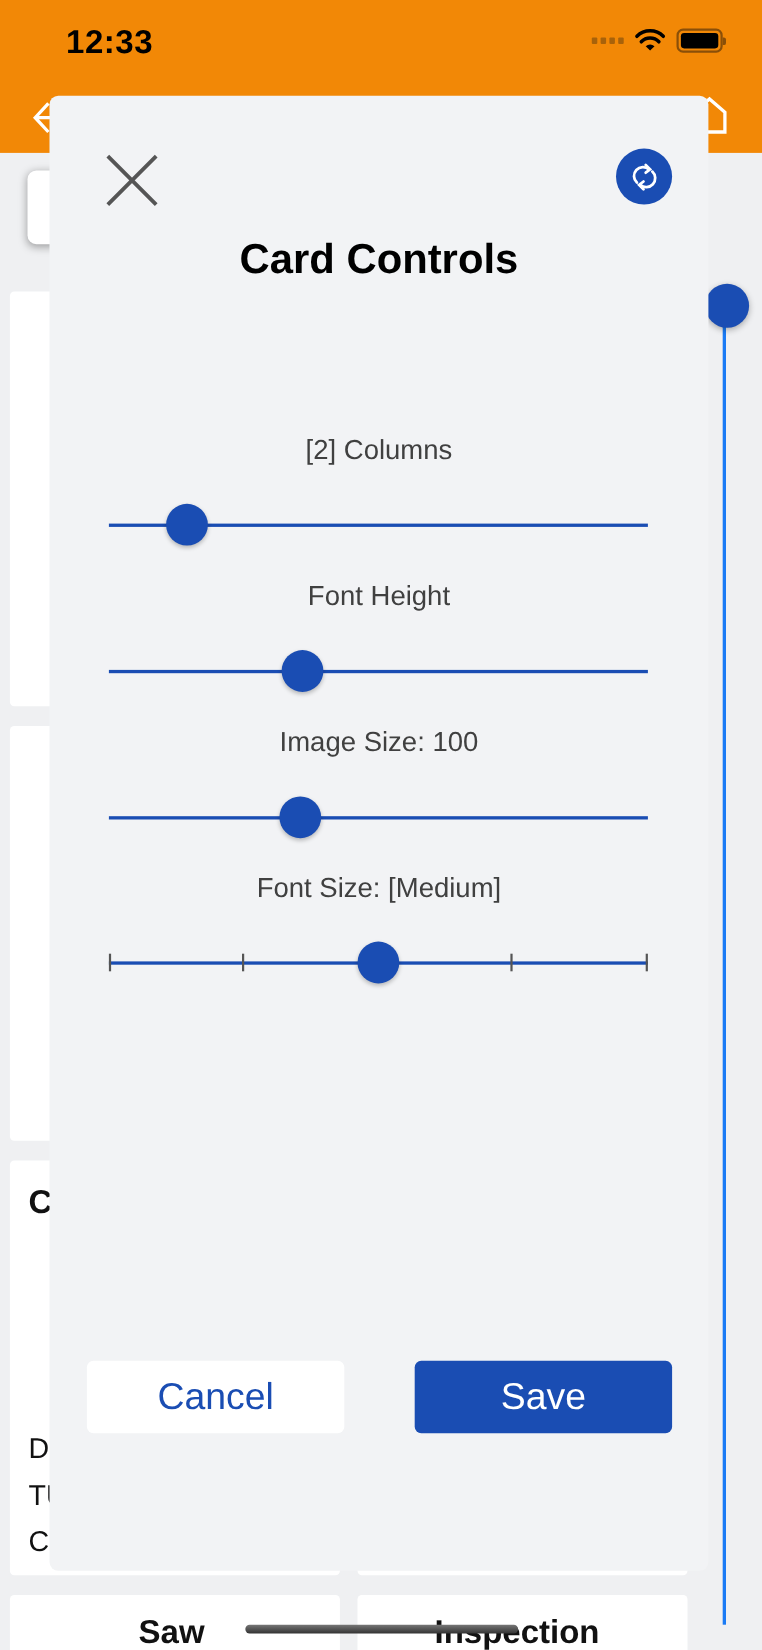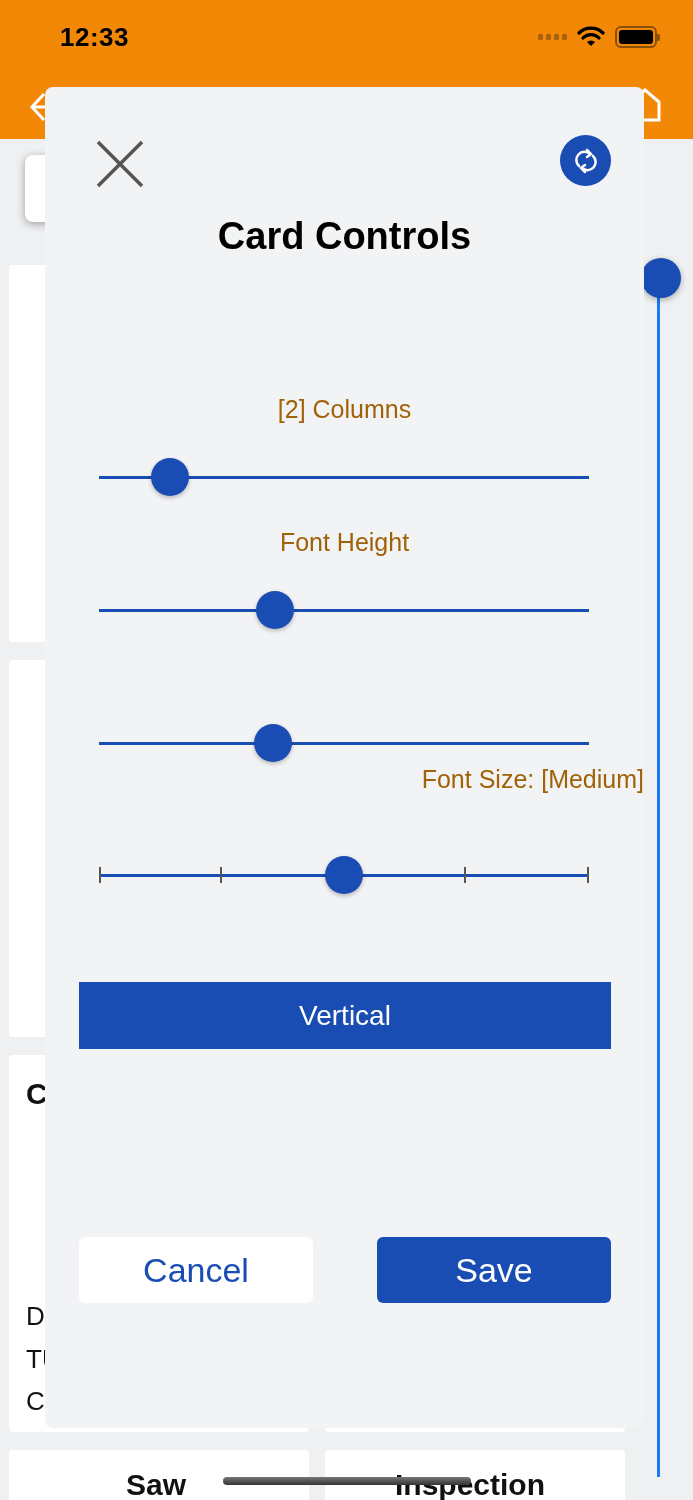--- a/index.html
+++ b/index.html
@@ -9,21 +9,21 @@
       background: #eff0f2;
       position: relative;
     }
     
     .app-header {
       position: absolute; left: 0; top: 0; width: 693px; height: 139px;
       background: #f28806;
     }
     .status-time {
       position: absolute; left: 60px; top: 22px;
-      font-size: 26px; font-weight: 600; color: #000; letter-spacing: 0.5px;
+      font-size: 30px; font-weight: 600; color: #000; letter-spacing: 0.5px;
     }
     .status-icons {
       position: absolute; right: 36px; top: 26px; display: flex; align-items: center; gap: 10px;
     }
     .signal-dots { display: flex; gap: 3px; }
     .signal-dots span { width: 5px; height: 6px; background: #a8620a; border-radius: 1px; display: block; }
     .battery {
       width: 42px; height: 22px; border: 2px solid #8a4f08; border-radius: 6px; padding: 2px; position: relative;
     }
     .battery .fill { width: 100%; height: 100%; background: #000; border-radius: 3px; }
@@ -71,21 +71,21 @@
     .reset-btn {
       position: absolute; left: 515px; top: 48px; width: 51px; height: 51px; border-radius: 50%;
       background: #1a4db3; display: flex; align-items: center; justify-content: center; cursor: pointer;
     }
     .modal-title {
       position: absolute; left: 0; top: 128px; width: 599px; text-align: center;
       font-size: 38px; font-weight: 700; color: #000;
     }
     .ctrl-label {
       position: absolute; left: 0; width: 599px; text-align: center;
-      font-size: 25px; color: #a16207;
+      font-size: 25px; color: #404040;
     }
     .slider {
       position: absolute; left: 54px; width: 490px; height: 40px; cursor: pointer;
     }
     .slider .track {
       position: absolute; left: 0; right: 0; top: 18px; height: 3px; background: #1a4db3;
     }
     .slider .thumb {
       position: absolute; top: 0; width: 38px; height: 38px; border-radius: 50%; background: #1a4db3;
       box-shadow: 0 2px 4px rgba(0,0,0,0.25); transform: translateX(-19px);
@@ -179,36 +179,36 @@
     <div class="track"></div>
     <div class="thumb" style="left:14.5%;"></div>
   </div>
 
   <div class="ctrl-label" style="top:441px;">Font Height</div>
   <div class="slider" style="top:504px;">
     <div class="track"></div>
     <div class="thumb" style="left:36%;"></div>
   </div>
 
+  <div class="ctrl-label" style="top:574px;">Image Size: 100</div>
   <div class="slider" style="top:637px;">
     <div class="track"></div>
     <div class="thumb" style="left:35.5%;"></div>
   </div>
 
-  <div class="ctrl-label" style="top:678px;text-align:right;">Font Size: [Medium]</div>
+  <div class="ctrl-label" style="top:706px;">Font Size: [Medium]</div>
   <div class="slider" style="top:769px;">
     <div class="track"></div>
     <div class="tick" style="left:0;"></div>
     <div class="tick" style="left:24.6%;"></div>
     <div class="tick" style="left:74.4%;"></div>
     <div class="tick" style="right:0;"></div>
     <div class="thumb" style="left:50%;"></div>
   </div>
 
   <div class="segmented">
-    <div class="seg on">Vertical</div>
   </div>
 
   <div class="btn cancel">Cancel</div>
   <div class="btn save">Save</div>
 </div>
 
 <div class="home-indicator"></div>
 
 </body></html>

